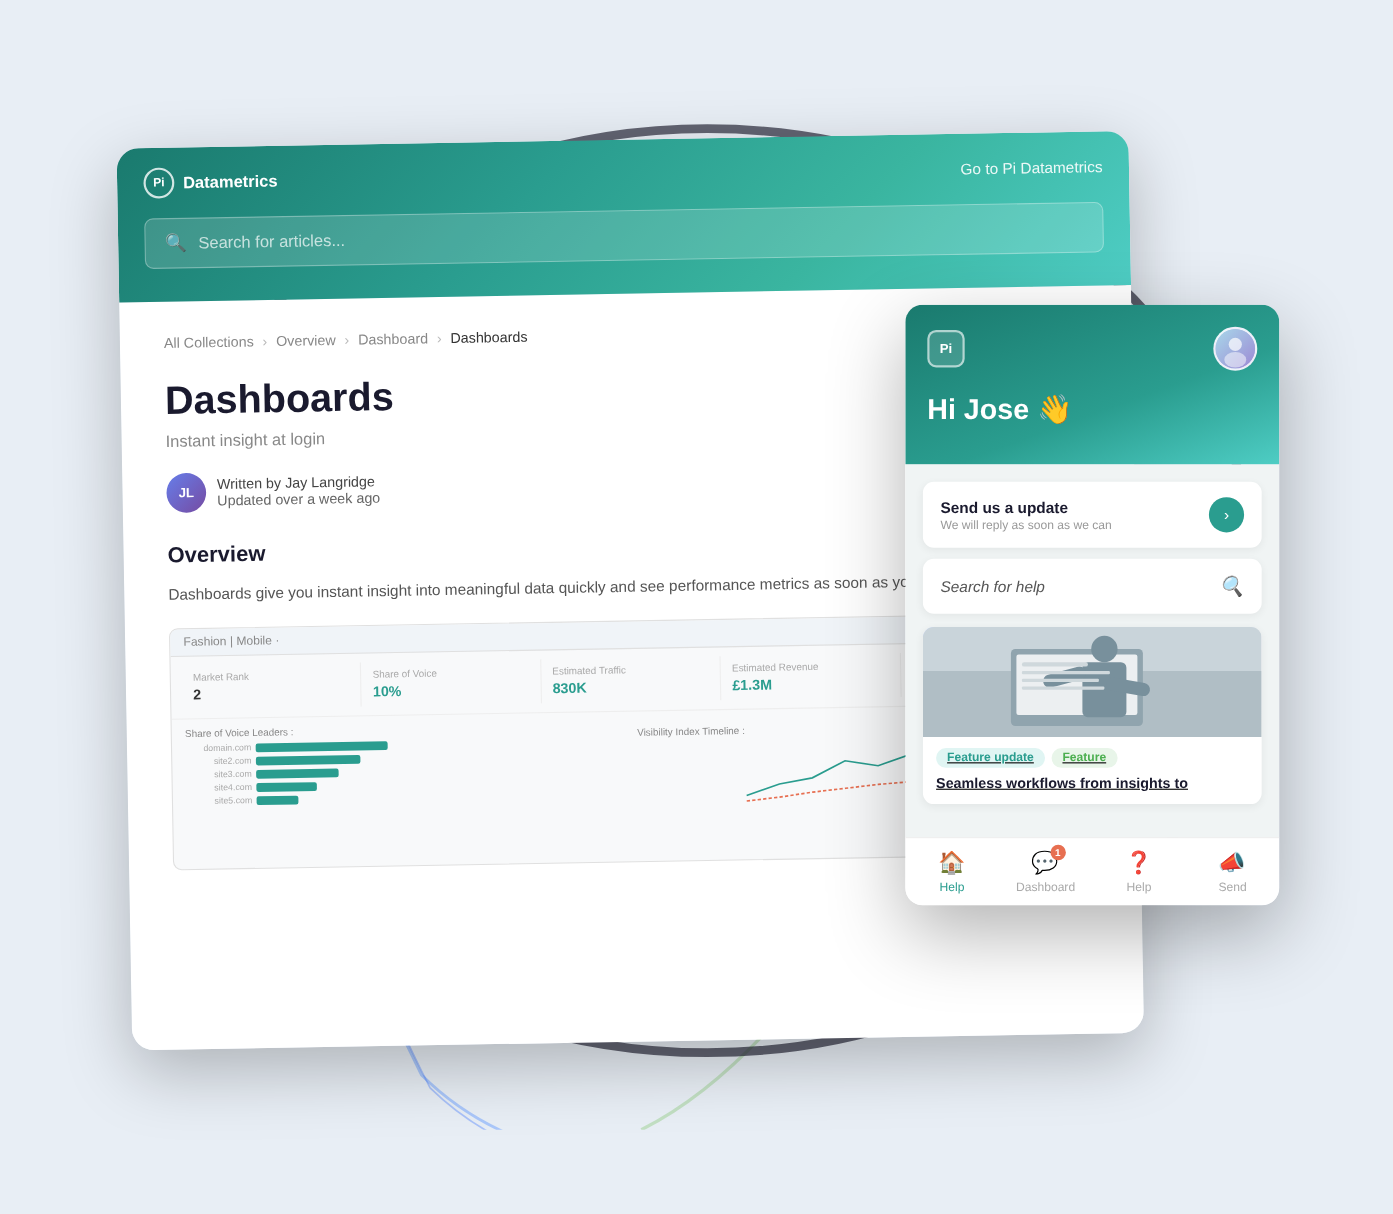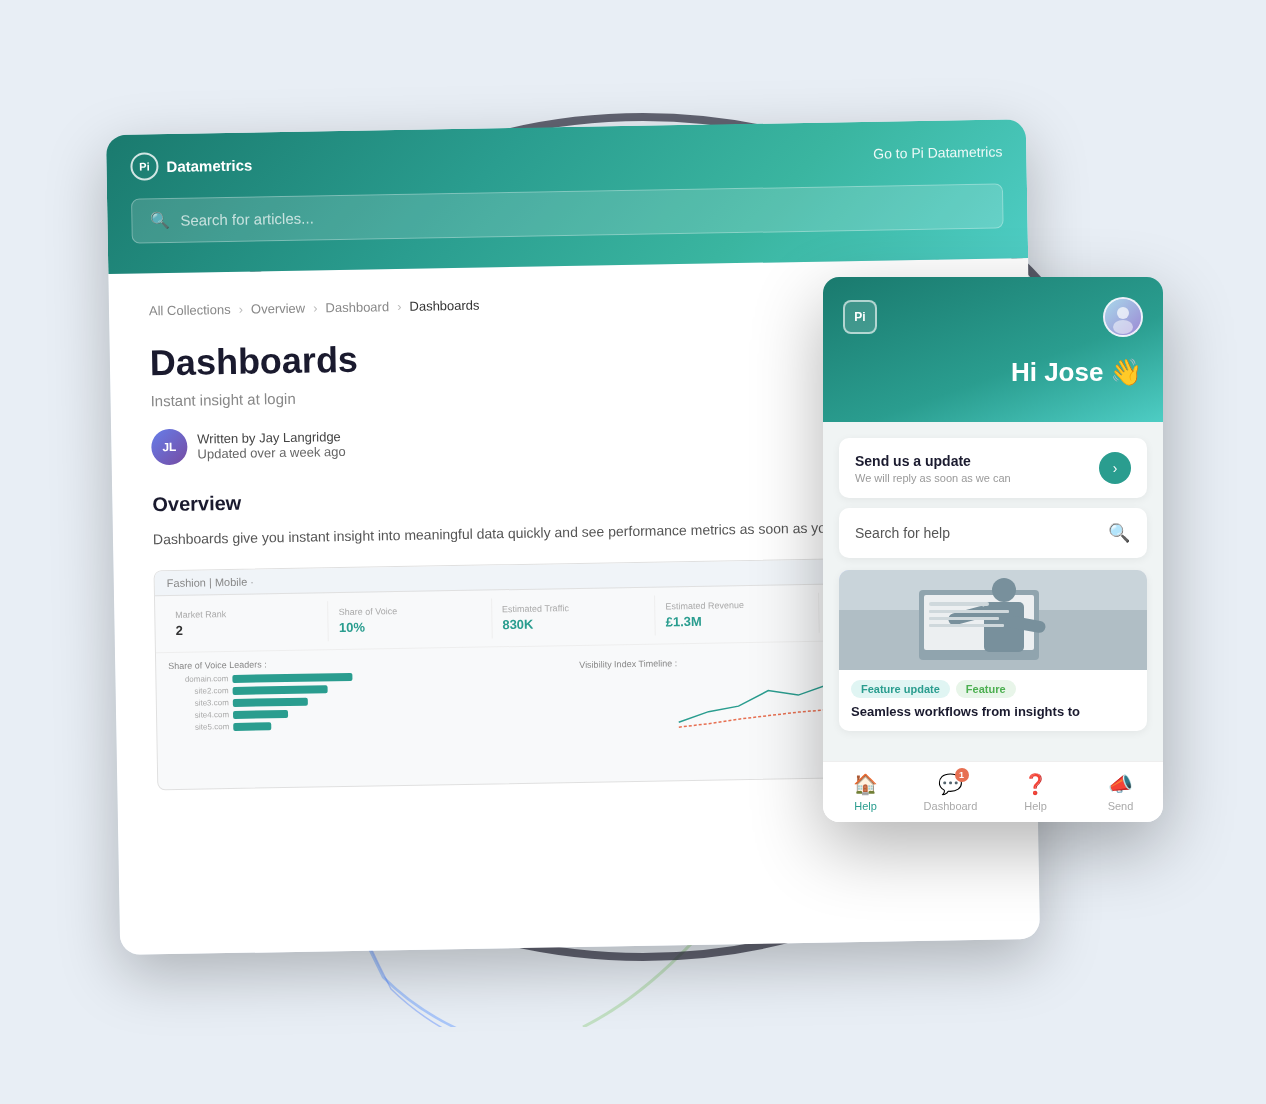--- a/index.html
+++ b/index.html
@@ -325,21 +325,20 @@
       border: 2px solid rgba(255,255,255,0.8);
       overflow: hidden;
       display: flex;
       align-items: center;
       justify-content: center;
       font-size: 18px;
     }
 
     .chat-greeting {
       color: white;
-      text-align: right;
     }
 
     .chat-greeting h2 {
       font-size: 26px;
       font-weight: 700;
       margin-bottom: 4px;
     }
 
     .chat-greeting p {
       font-size: 22px;
@@ -391,40 +390,42 @@
     .search-action-card {
       background: white;
       border-radius: 10px;
       padding: 14px 16px;
       display: flex;
       align-items: center;
       justify-content: space-between;
       margin-bottom: 12px;
       cursor: pointer;
       box-shadow: 0 2px 8px rgba(0,0,0,0.06);
+      font-style: italic;
     }
 
     .search-action-text {
       font-size: 14px;
       font-weight: 500;
       color: #555;
     }
 
     .search-action-icon {
       color: #2a9d8f;
       font-size: 18px;
     }
 
     
     .feature-card {
       background: white;
       border-radius: 10px;
       overflow: hidden;
       margin-bottom: 14px;
       box-shadow: 0 2px 8px rgba(0,0,0,0.06);
+      text-decoration: underline;
     }
 
     .feature-image {
       width: 100%;
       height: 100px;
       background: linear-gradient(135deg, #c9d6ff, #e2e2e2);
       position: relative;
       overflow: hidden;
     }
 

